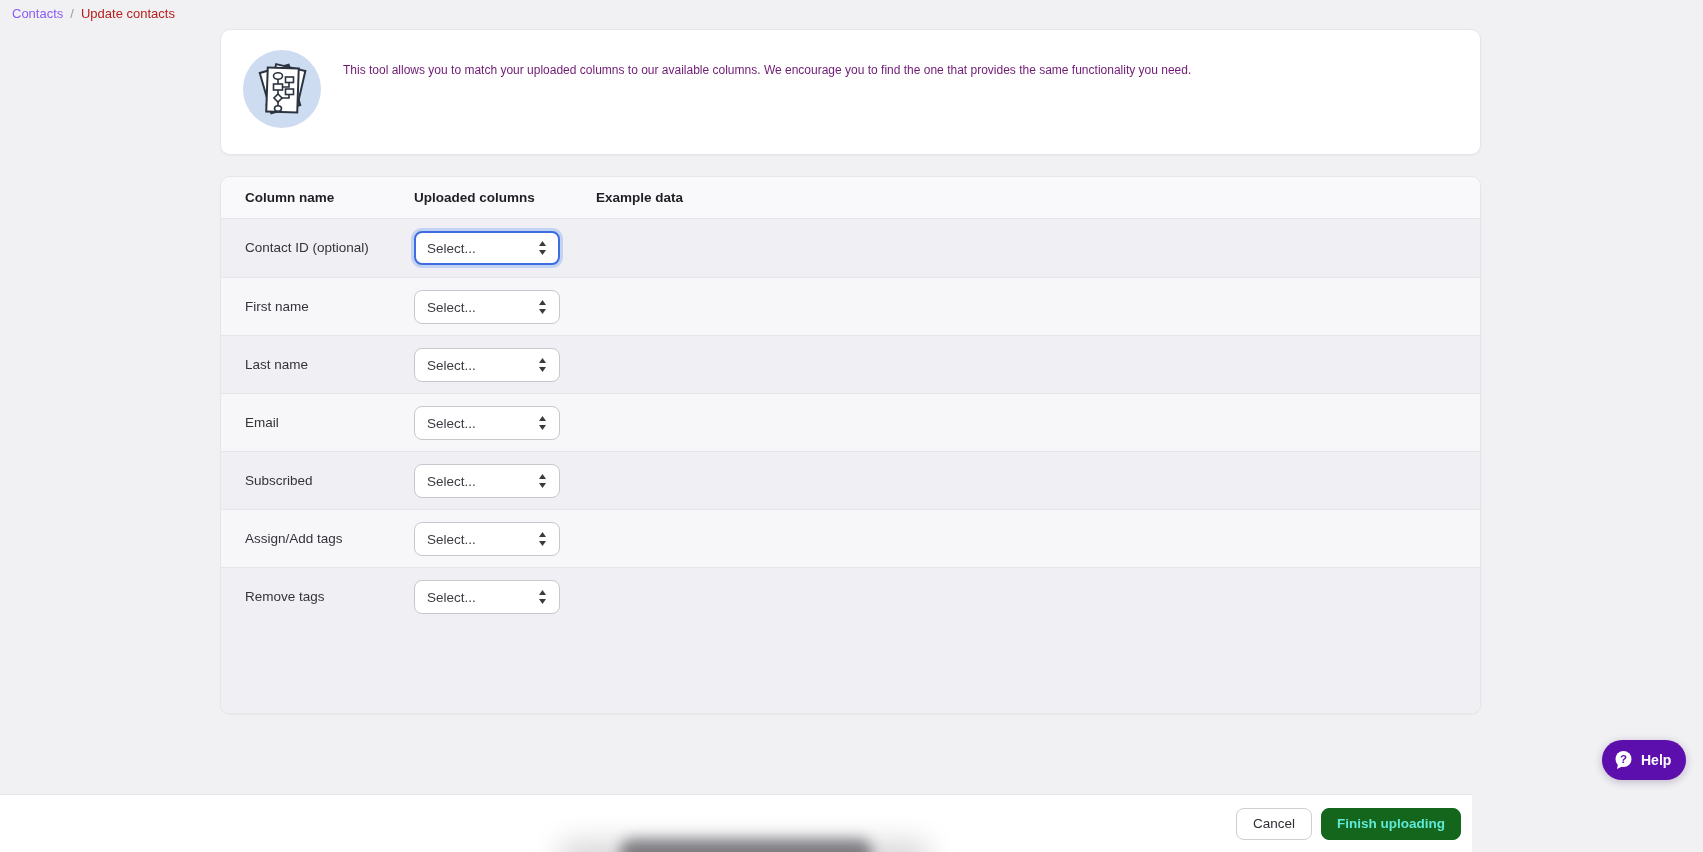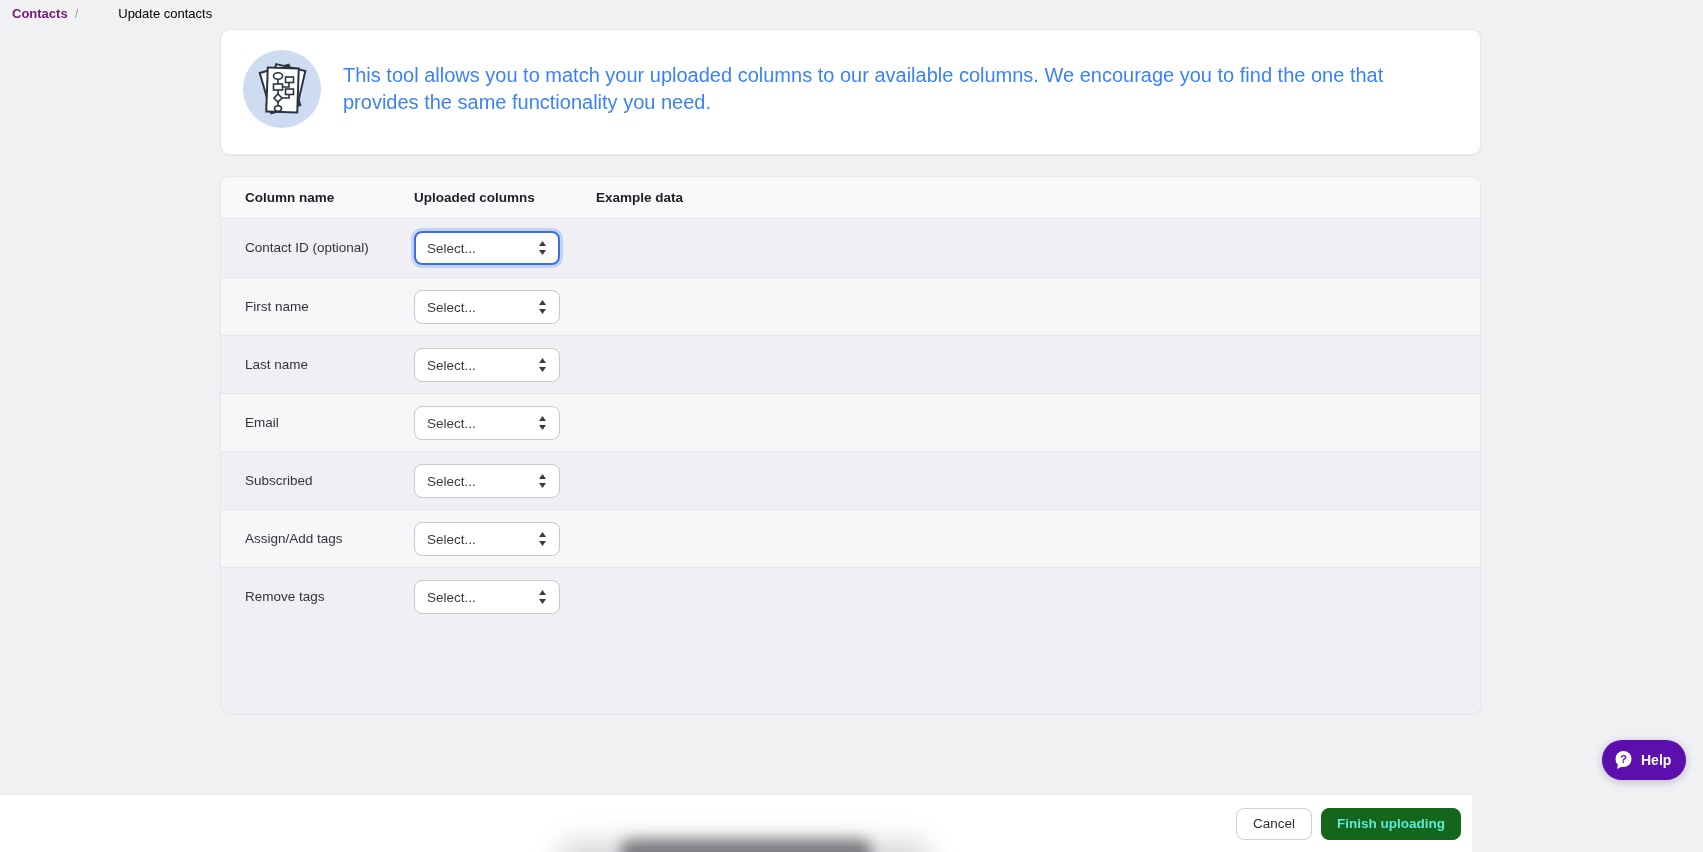--- a/index.html
+++ b/index.html
@@ -9,39 +9,39 @@
     background: #f1f1f4;
     color: #222228;
     position: relative;
   }
 
   
   .breadcrumb {
     position: absolute; top: 6px; left: 12px;
     font-size: 13px; display: flex; gap: 7px; align-items: center;
   }
-  .breadcrumb a { color: #701a75; font-weight: 700; text-decoration: none; cursor: pointer; }
+  .breadcrumb a { color: #8b5cf6; font-weight: 400; text-decoration: none; cursor: pointer; }
   .breadcrumb .sep { color: #9b9ba3; }
-  .breadcrumb .current { color: #000000; margin-left: 33px; }
+  .breadcrumb .current { color: #b91c1c; }
 
   
   .main { position: absolute; left: 220px; top: 0; width: 1261px; }
   .page-title { margin-top: 44px; font-size: 22px; font-weight: 700; color: #16161b; letter-spacing: .2px; }
 
   .card {
     background: #fff; border: 1px solid #e6e6ea; border-radius: 10px;
     box-shadow: 0 1px 2px rgba(20,20,40,.04);
   }
 
   
   .info-card { margin-top: 29px; height: 126px; position: relative; }
   .info-icon { position: absolute; left: 20px; top: 18px; width: 82px; height: 82px; }
   .info-text { margin-left: 122px; padding-top: 22px; padding-right: 30px; }
   .info-text h2 { font-size: 18px; font-weight: 700; color: #191920; }
-  .info-text p { margin-top: 10px; font-size: 20px; color: #3b82f6; line-height: 1.35; }
+  .info-text p { margin-top: 10px; font-size: 12px; color: #701a75; line-height: 1.35; }
 
   
   .table-card {
     margin-top: 21px; height: 538px; overflow: hidden;
     display: flex; flex-direction: column;
   }
   .thead, .trow {
     display: grid; grid-template-columns: 169px 182px 1fr;
     padding-left: 24px;
   }

